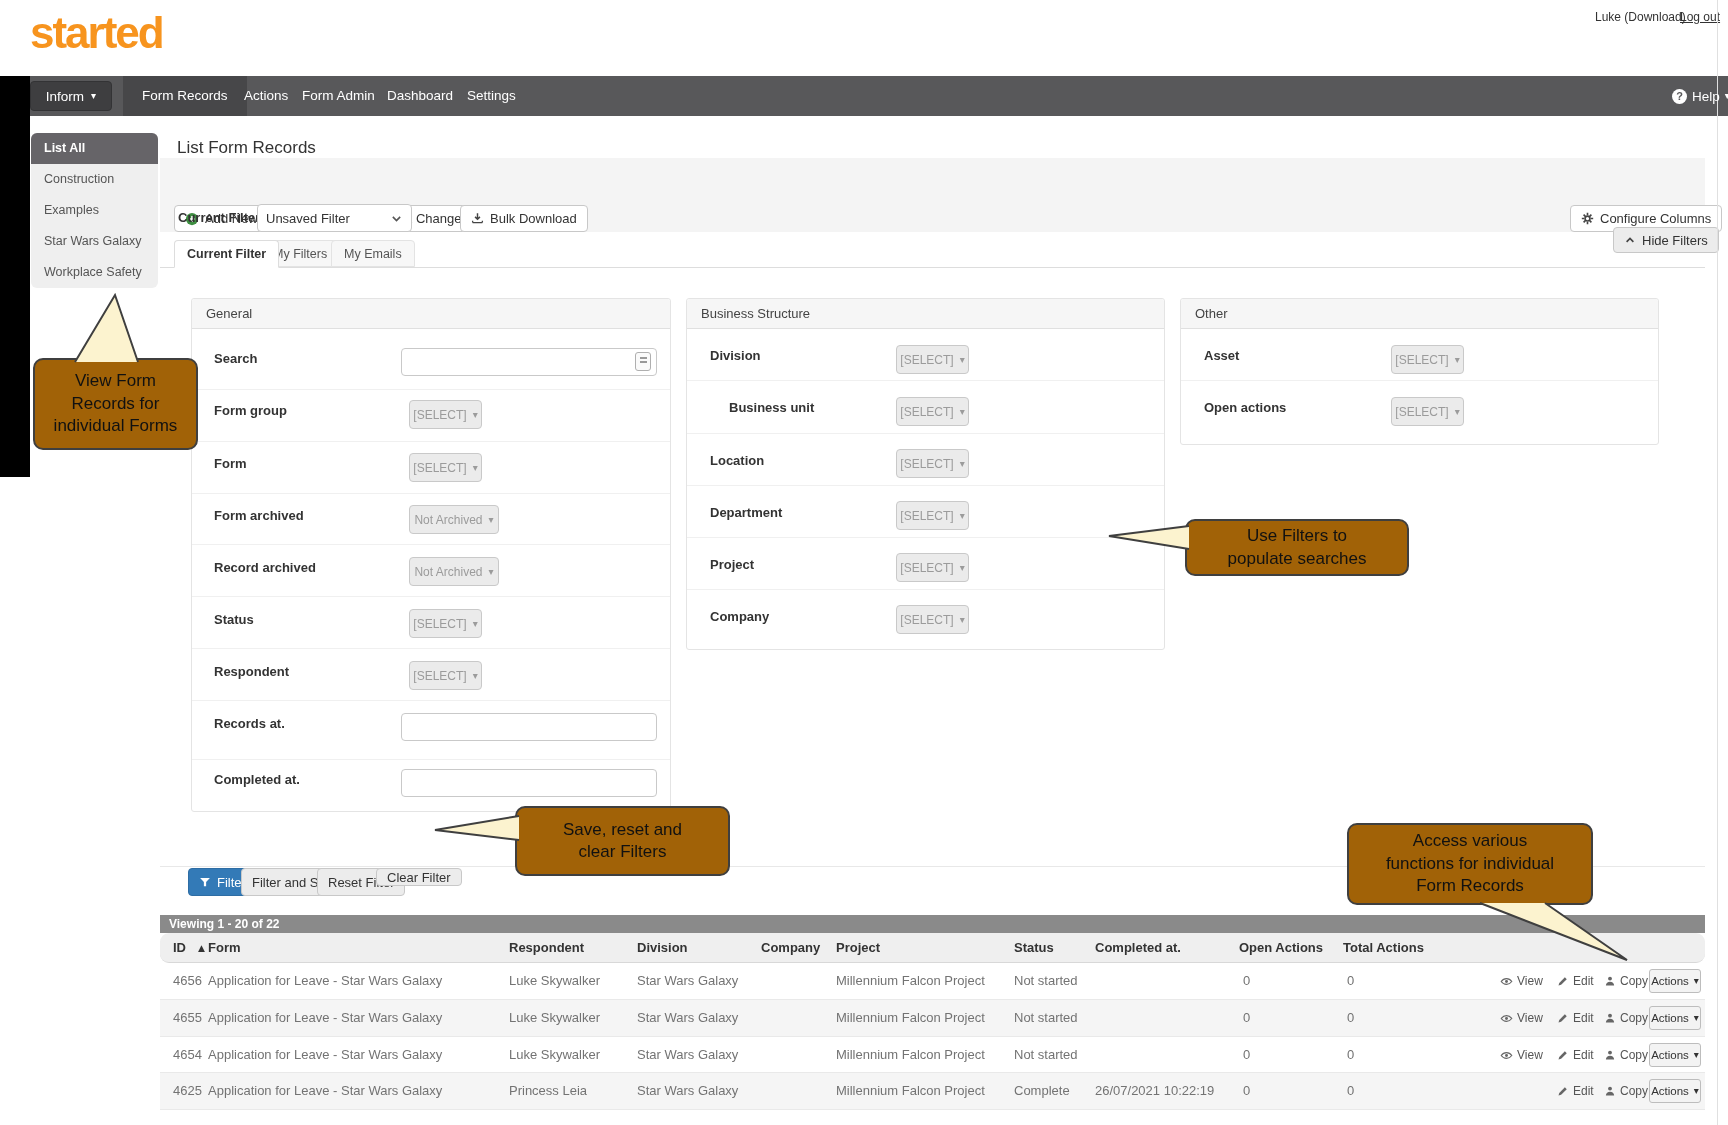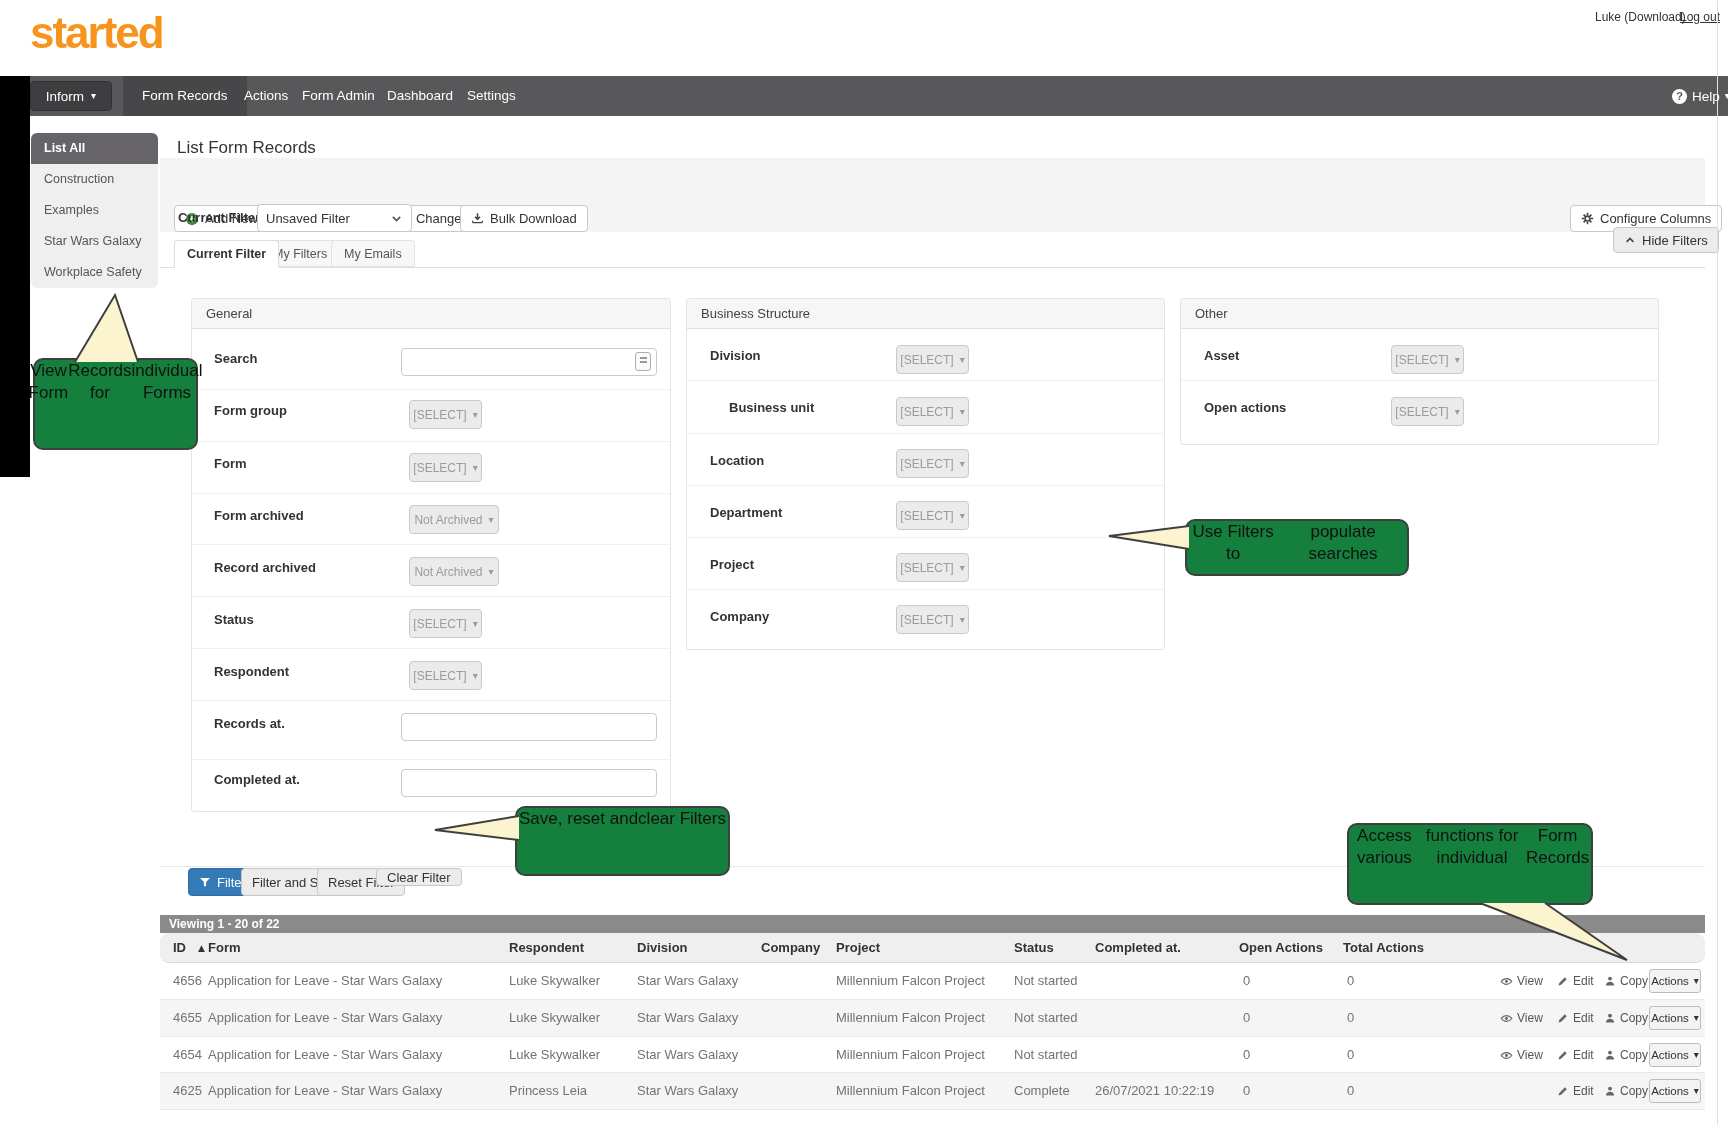--- a/index.html
+++ b/index.html
@@ -49,21 +49,21 @@
   .flabel{position:absolute;font-size:13px;font-weight:bold;color:#333;}
   .sel{position:absolute;display:inline-flex;align-items:center;justify-content:center;gap:6px;height:29px;background:#EBEBEB;
        border:1px solid #C9C9C9;border-radius:4px;font-size:12px;color:#9B9B9B;box-sizing:border-box;cursor:pointer;}
   .inp{position:absolute;height:28px;width:256px;background:#fff;border:1px solid #C9C9C9;border-radius:4px;box-sizing:border-box;
        padding:0 8px;font-size:13px;}
   .rowline{position:absolute;left:0;right:0;height:1px;background:#F0F0F0;}
   .searchpick{position:absolute;width:16px;height:19px;border:1px solid #AFAFAF;border-radius:3px;background:#FAFAFA;box-sizing:border-box;}
   .searchpick::after{content:"";display:block;margin:4px auto 0;width:7px;height:2px;background:#999;box-shadow:0 4px 0 #999;}
   #btnrowline{position:absolute;left:160px;top:866px;width:1545px;border-top:1px solid #E8E8E8;}
   
-  .callout{position:absolute;background:#15803d;border:2px solid #3F3F3F;border-radius:10px;display:flex;flex-direction:row;
+  .callout{position:absolute;background:#a16207;border:2px solid #3F3F3F;border-radius:10px;display:flex;flex-direction:column;
            justify-content:center;text-align:center;font-size:17px;color:#111;line-height:1.32;z-index:30;box-sizing:border-box;}
   .tail{position:absolute;z-index:31;}
   
   #tbl{position:absolute;left:160px;top:915px;width:1545px;height:196px;}
   #tbar{position:absolute;left:0;top:0;width:100%;height:18px;background:#8A8A8A;color:#fff;font-size:12px;font-weight:bold;
         line-height:18px;padding-left:9px;box-sizing:border-box;}
   #thead{position:absolute;left:0;top:18px;width:100%;height:30px;background:#EFEFEF;border-bottom:1px solid #D8D8D8;box-sizing:border-box;border-radius:9px;}
   .th{position:absolute;top:0;font-size:13px;font-weight:bold;color:#333;line-height:30px;white-space:nowrap;}
   .trow{position:absolute;left:0;width:100%;height:37px;border-bottom:1px solid #E9E9E9;box-sizing:border-box;background:#fff;}
   .trow.stripe{background:#F5F5F5;}

